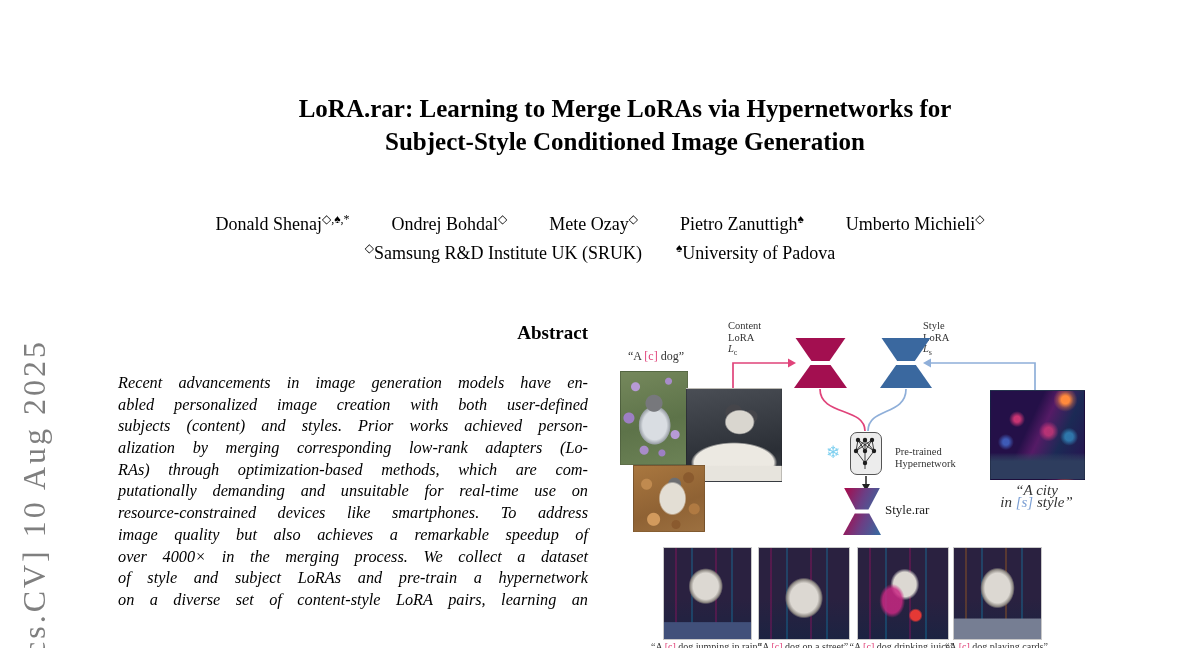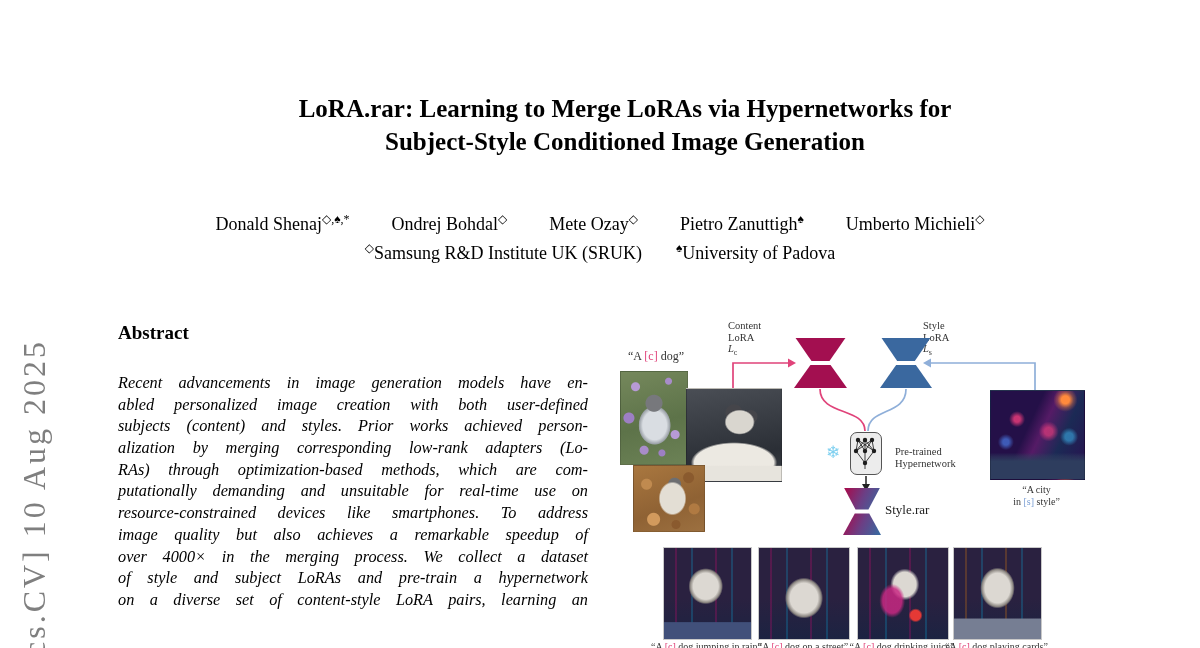--- a/index.html
+++ b/index.html
@@ -19,21 +19,21 @@
   .title-block { position:absolute; top:92px; left:0; width:100%; text-align:center;
     font-weight:bold; font-size:25px; line-height:33px; color:#000;padding-left:25px; }
   .authors-row { position:absolute; top:214px; left:0; width:100%;
     display:flex; justify-content:center; gap:42px; font-size:18px; color:#000; }
   .authors-row sup, .affil-row sup { font-size:12px; line-height:0; }
   .affil-row { position:absolute; top:243px; left:0; width:100%;
     display:flex; justify-content:center; gap:34px; font-size:18px; color:#000; }
 
   
   .abstract-heading { position:absolute; left:118px; top:322px; width:470px;
-    text-align:left; font-weight:bold; font-size:19px; color:#000; }
+    text-align:right; font-weight:bold; font-size:19px; color:#000; }
   .abstract-body { position:absolute; left:118px; top:372px; width:470px;
     font-style:italic; font-size:16.3px; color:#000; }
   .abs-line { text-align:justify; text-align-last:justify; line-height:21.7px; height:21.7px; overflow:visible; }
 
   
   .figure { position:absolute; left:600px; top:300px; width:500px; height:360px; }
   .fig-label { position:absolute; font-size:10.5px; line-height:11.5px; color:#333; }
   .fig-label i { font-style:italic; }
   .fig-label sub { font-size:8px; }
 
@@ -220,21 +220,21 @@
       <div>Hypernetwork</div>
     </div>
 
     <div class="bowtie merged" style="left:243px; top:188px; width:38px; height:47px; z-index:4;">
       <div class="half top"></div>
         <div class="half bot"></div>
     </div>
     <div class="fig-label" style="left:285px; top:204px; width:60px; font-size:13px; text-align:left; color:#222;">Style.rar</div>
 
     <div class="photo photo-cityscape" style="left:390px; top:90px; width:93px; height:88px;"></div>
-    <div class="prompt" style="left:388px; top:184px; width:97px; font-size:10px; line-height:12px;">
+    <div class="prompt" style="left:388px; top:184px; width:97px; font-size:15px; line-height:12px;font-style:italic;">
       <div>“A city</div>
       <div><span>in </span><span class="tok-s">[s]</span><span> style”</span></div>
     </div>
 
     <div class="gen v1" style="left:63px; width:87px;"></div>
     <div class="gen v2" style="left:158px; width:90px;"></div>
     <div class="gen v3" style="left:257px; width:90px;"></div>
     <div class="gen v4" style="left:353px; width:87px;"></div>
 
     <div class="gen-caption" style="left:45px; width:123px;"><span>“A </span><span class="tok-c">[c]</span><span> dog jumping in rain”</span></div>

